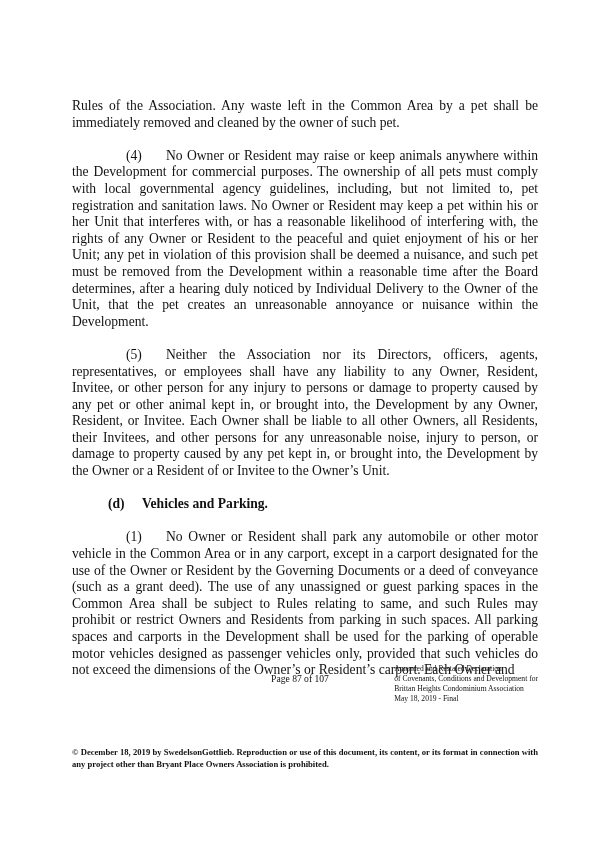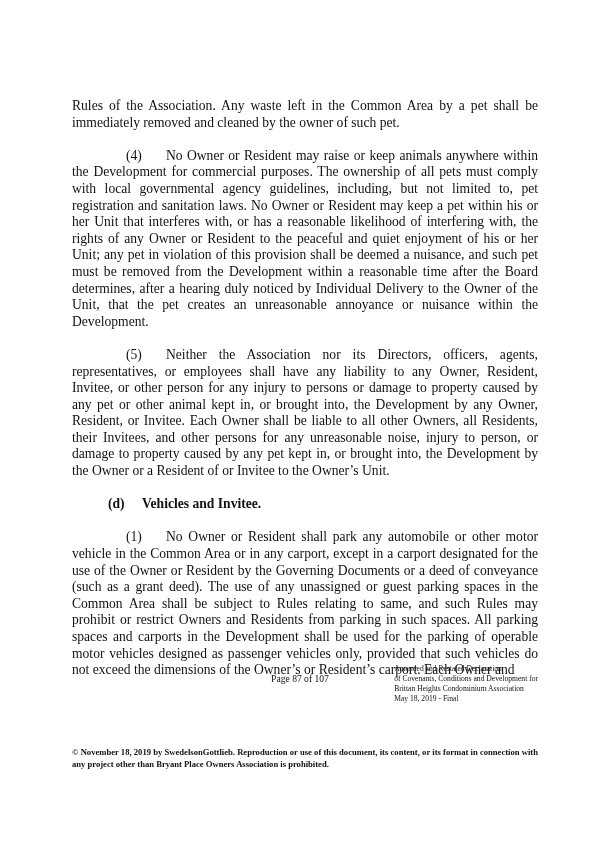--- a/index.html
+++ b/index.html
@@ -37,30 +37,30 @@
     <p class="para">
       <span>Rules of the Association. Any waste left in the Common Area by a pet shall be immediately removed and cleaned by the owner of such pet.</span>
     </p>
     <p class="para">
       <span class="num">(4)</span><span>No Owner or Resident may raise or keep animals anywhere within the Development for commercial purposes. The ownership of all pets must comply with local governmental agency guidelines, including, but not limited to, pet registration and sanitation laws. No Owner or Resident may keep a pet within his or her Unit that interferes with, or has a reasonable likelihood of interfering with, the rights of any Owner or Resident to the peaceful and quiet enjoyment of his or her Unit; any pet in violation of this provision shall be deemed a nuisance, and such pet must be removed from the Development within a reasonable time after the Board determines, after a hearing duly noticed by Individual Delivery to the Owner of the Unit, that the pet creates an unreasonable annoyance or nuisance within the Development.</span>
     </p>
     <p class="para">
       <span class="num">(5)</span><span>Neither the Association nor its Directors, officers, agents, representatives, or employees shall have any liability to any Owner, Resident, Invitee, or other person for any injury to persons or damage to property caused by any pet or other animal kept in, or brought into, the Development by any Owner, Resident, or Invitee. Each Owner shall be liable to all other Owners, all Residents, their Invitees, and other persons for any unreasonable noise, injury to person, or damage to property caused by any pet kept in, or brought into, the Development by the Owner or a Resident of or Invitee to the Owner’s Unit.</span>
     </p>
     <p class="heading">
-      <span class="hnum">(d)</span><span>Vehicles and Invitee.</span>
+      <span class="hnum">(d)</span><span>Vehicles and Parking.</span>
     </p>
     <p class="para">
       <span class="num">(1)</span><span>No Owner or Resident shall park any automobile or other motor vehicle in the Common Area or in any carport, except in a carport designated for the use of the Owner or Resident by the Governing Documents or a deed of conveyance (such as a grant deed). The use of any unassigned or guest parking spaces in the Common Area shall be subject to Rules relating to same, and such Rules may prohibit or restrict Owners and Residents from parking in such spaces. All parking spaces and carports in the Development shall be used for the parking of operable motor vehicles designed as passenger vehicles only, provided that such vehicles do not exceed the dimensions of the Owner’s or Resident’s carport. Each Owner and</span>
     </p>
   </div>
 
   <div class="page-num">Page 87 of 107</div>
 
   <div class="doc-meta">
     <div>Amended and Restated Declaration</div>
     <div>of Covenants, Conditions and Development for</div>
     <div>Brittan Heights Condominium Association</div>
     <div>May 18, 2019 - Final</div>
   </div>
 
-  <div class="copyright">© November 18, 2019 by SwedelsonGottlieb. Reproduction or use of this document, its content, or its format in connection with any project other than Bryant Place Owners Association is prohibited.</div>
+  <div class="copyright">© December 18, 2019 by SwedelsonGottlieb. Reproduction or use of this document, its content, or its format in connection with any project other than Bryant Place Owners Association is prohibited.</div>
 </div>
 
 </body></html>

